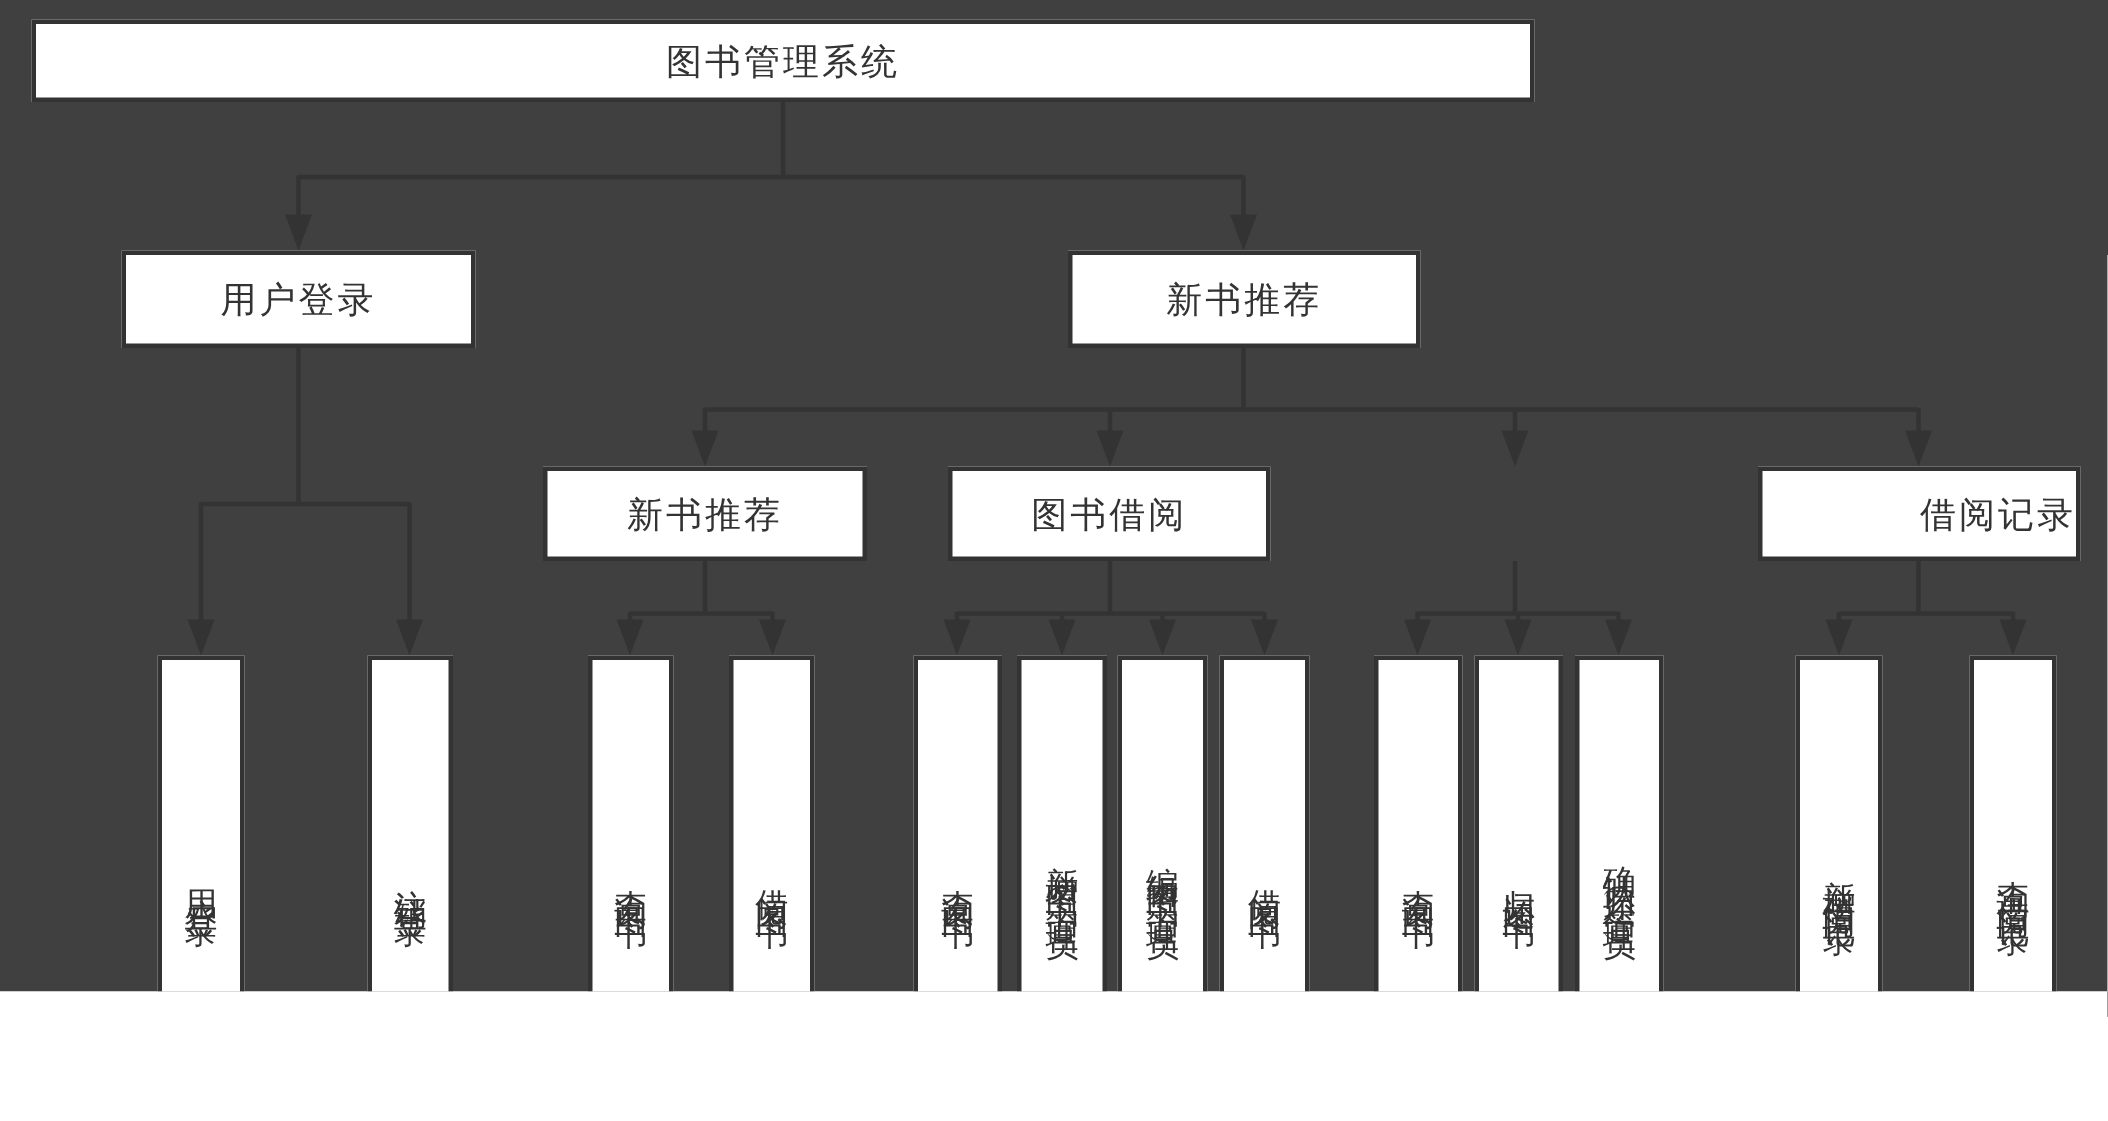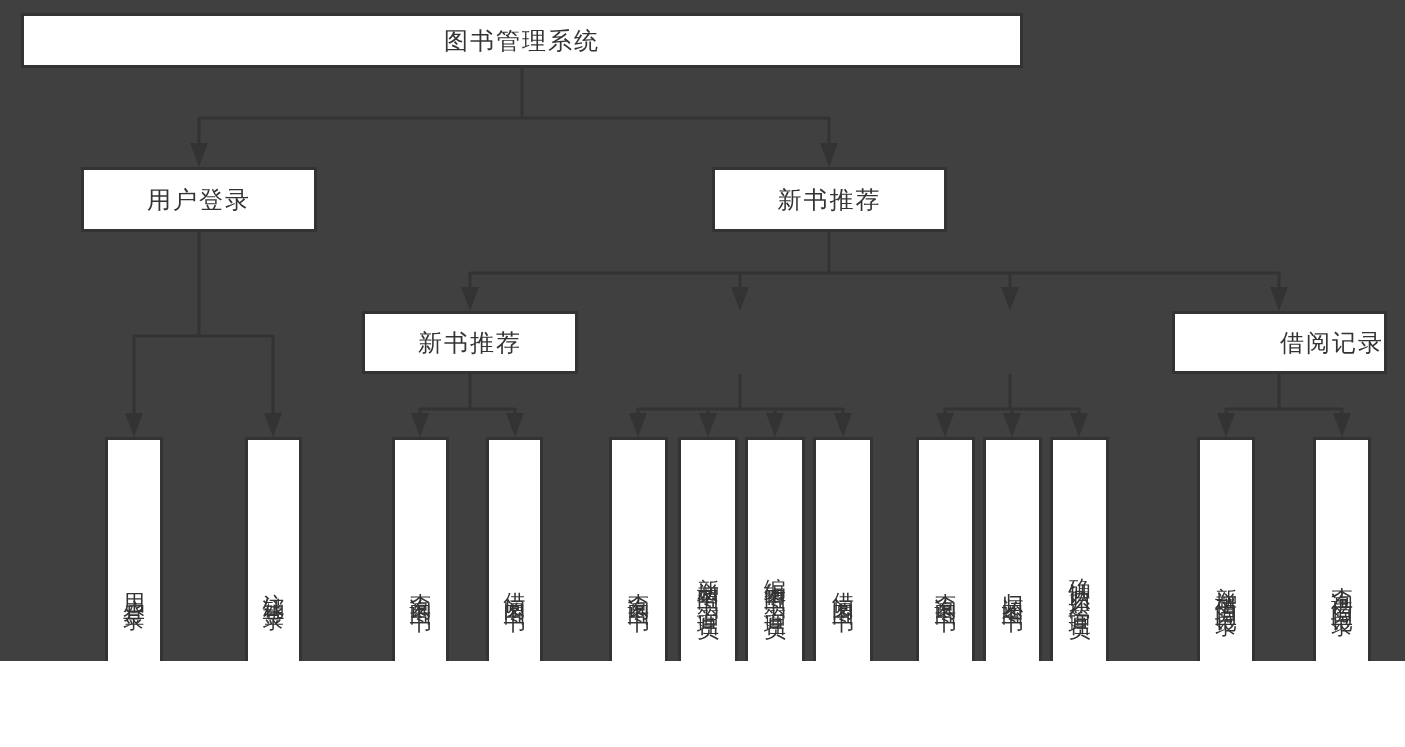--- a/index.html
+++ b/index.html
@@ -119,20 +119,23 @@
   <div class="node hnode lvl2" style="left:81px; width:236px;">
     <span>用户登录</span>
   </div>
   <div class="node hnode lvl2" style="left:712px; width:235px;">
     <span>新书推荐</span>
   </div>
 
   <div class="node hnode lvl3" style="left:362px; width:216px;">
     <span>新书推荐</span>
   </div>
+  <div class="node hnode lvl3" style="left:632px; width:215px;">
+    <span>图书借阅</span>
+  </div>
   <div class="node hnode lvl3" style="left:1172px; width:215px;justify-content:flex-end;">
     <span>借阅记录</span>
   </div>
 
   <div class="node leaf" style="left:105px; width:58px;">
     <span class="vtext">用户登录</span>
   </div>
   <div class="node leaf" style="left:245px; width:57px;">
     <span class="vtext">注销登录</span>
   </div>

